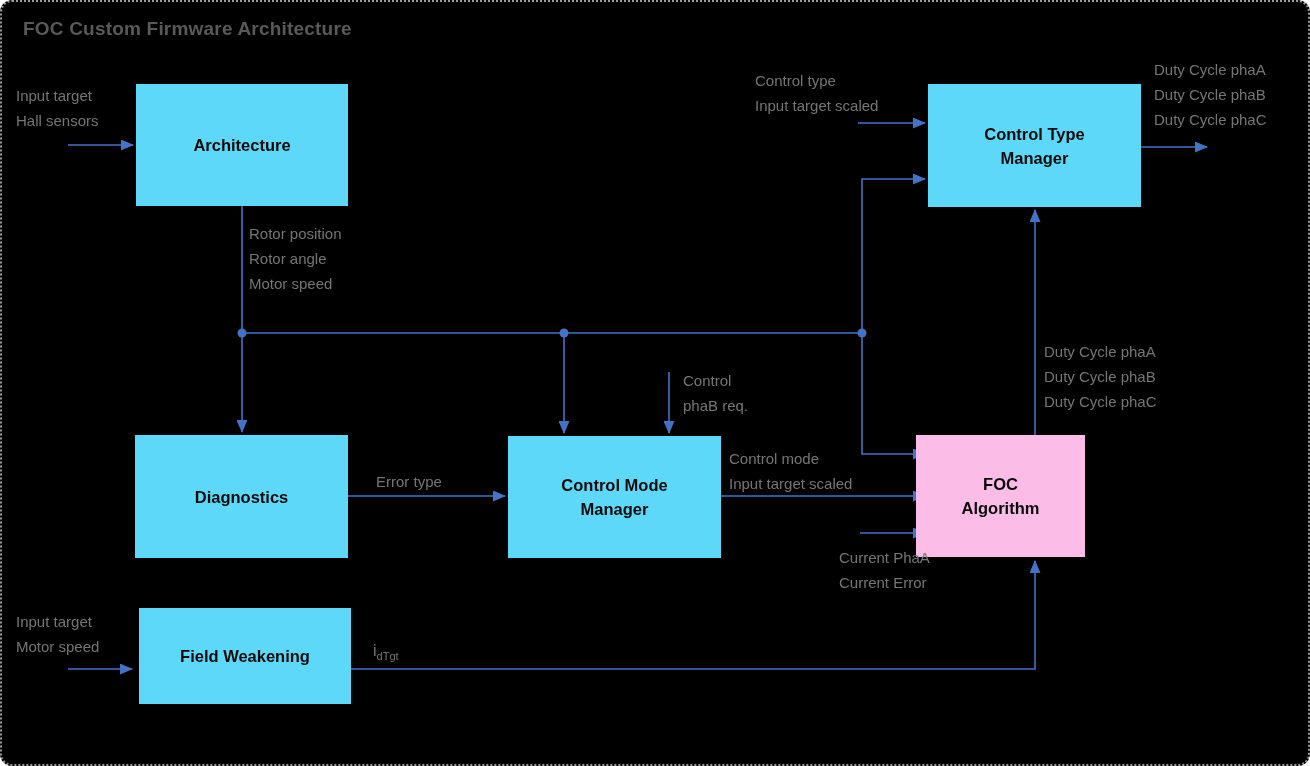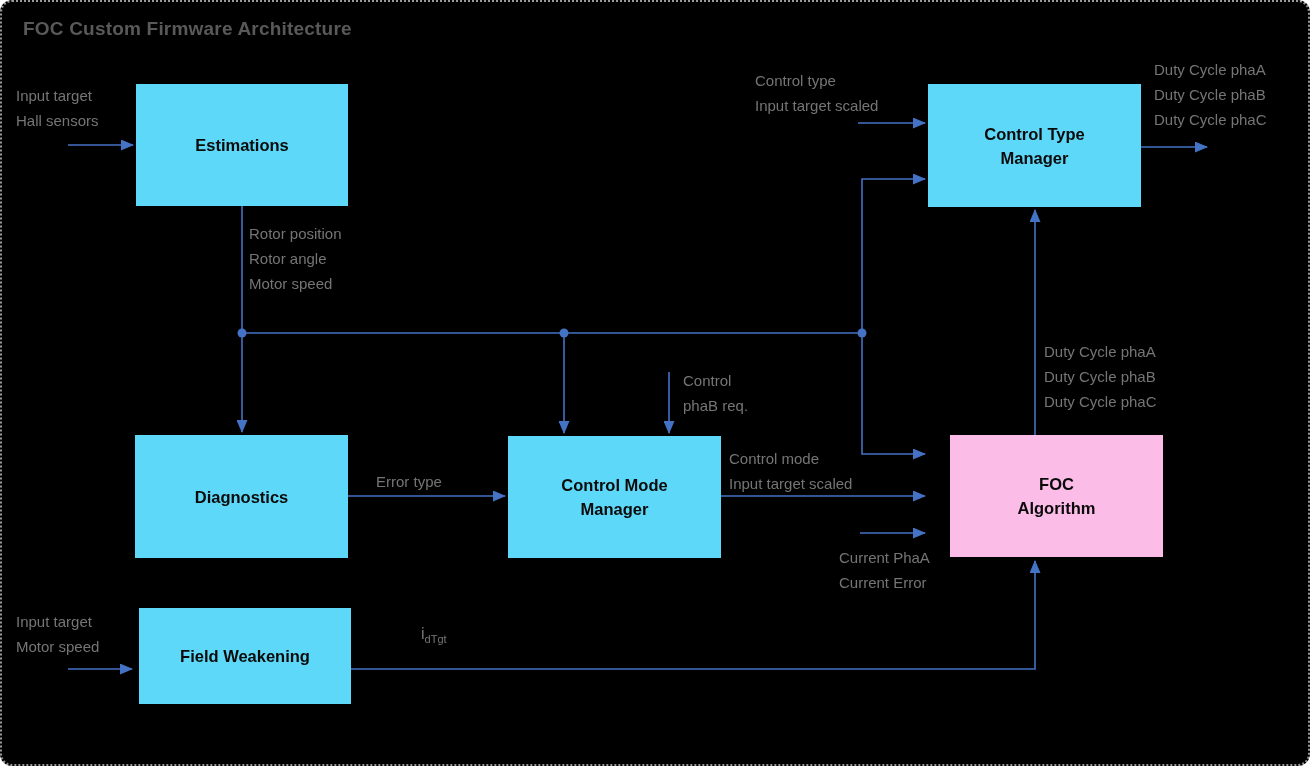--- a/index.html
+++ b/index.html
@@ -106,21 +106,21 @@
 
     <path d="M349,667 L1033,667 L1033,559" stroke="#4472c4" stroke-width="1.6" fill="none" marker-end="url(#arrow)"></path>
 
     <circle cx="240" cy="331" r="4.5" fill="#4472c4"></circle>
     <circle cx="562" cy="331" r="4.5" fill="#4472c4"></circle>
     <circle cx="860" cy="331" r="4.5" fill="#4472c4"></circle>
   </svg>
 
   <div class="block cyan" style="left:134px; top:82px; width:212px; height:122px;">
     <div>
-      <div>Estimations</div>
+      <div>Architecture</div>
     </div>
   </div>
 
   <div class="block cyan" style="left:926px; top:82px; width:213px; height:123px;">
     <div>
       <div>Control Type</div>
       <div>Manager</div>
     </div>
   </div>
 
@@ -130,21 +130,21 @@
     </div>
   </div>
 
   <div class="block cyan" style="left:506px; top:434px; width:213px; height:122px;">
     <div>
       <div>Control Mode</div>
       <div>Manager</div>
     </div>
   </div>
 
-  <div class="block pink" style="left:948px; top:433px; width:213px; height:122px;">
+  <div class="block pink" style="left:914px; top:433px; width:169px; height:122px;">
     <div>
       <div>FOC</div>
       <div>Algorithm</div>
     </div>
   </div>
 
   <div class="block cyan" style="left:137px; top:606px; width:212px; height:96px;">
     <div>
       <div>Field Weakening</div>
     </div>
@@ -195,17 +195,17 @@
   <div class="edge-label" style="left:797px; top:543px;margin-left:40px;">
     <div>Current PhaA</div>
     <div>Current Error</div>
   </div>
 
   <div class="edge-label" style="left:14px; top:607px;">
     <div>Input target</div>
     <div>Motor speed</div>
   </div>
 
-  <div class="edge-label" style="left:371px; top:619px; font-size:16px;margin-left:48px;">
+  <div class="edge-label" style="left:371px; top:636px; font-size:16px;">
     <span>i</span><span class="sub">dTgt</span>
   </div>
 
 </div>
 
 </body></html>

